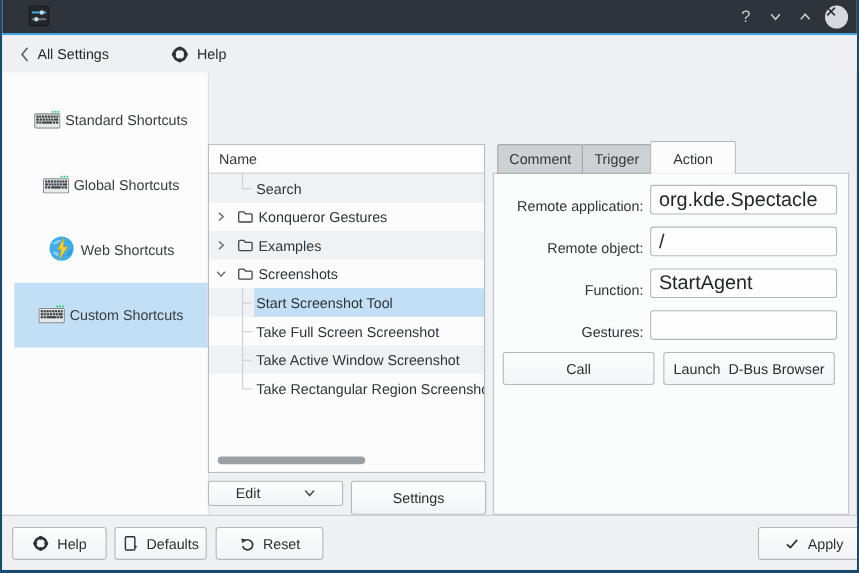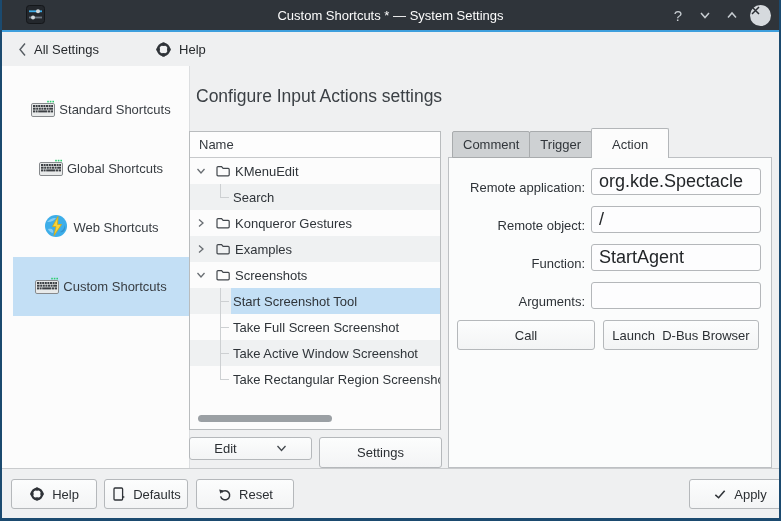--- a/index.html
+++ b/index.html
@@ -97,21 +97,20 @@
   <div class="titlebar">
     <span class="app-icon icon">
       <svg width="19" height="19" viewBox="0 0 19 19">
         <rect x="0.5" y="0.5" width="18" height="18" rx="3" fill="#23272c" stroke="#14171a"></rect>
         <rect x="3" y="5.4" width="13" height="1.8" fill="#3daee9"></rect>
         <circle cx="12" cy="6.3" r="2" fill="#cfd6da"></circle>
         <rect x="3" y="11.6" width="13" height="1.8" fill="#6c7680"></rect>
         <circle cx="7" cy="12.5" r="2" fill="#cfd6da"></circle>
       </svg>
     </span>
-    <span class="tb-title">Custom Shortcuts * — System Settings</span>
     <div class="tb-btns">
       <span class="tb-glyph">?</span>
       <span class="tb-glyph icon">
         <svg width="14" height="14" viewBox="0 0 14 14">
             <polyline points="3,5 7,9.5 11,5" fill="none" stroke="#c7ccd1" stroke-width="1.5"></polyline>
           </svg>
       </span>
       <span class="tb-glyph icon">
         <svg width="14" height="14" viewBox="0 0 14 14">
             <polyline points="3,9.5 7,5 11,9.5" fill="none" stroke="#c7ccd1" stroke-width="1.5"></polyline>
@@ -268,97 +267,79 @@
                 <rect x="19.6" y="10.4" width="2.4" height="2"></rect>
           </g>
         </svg>
       </span>
       
     </span>
     <span class="side-label">Custom Shortcuts</span>
   </div>
     </div>
 
-  <div class="heading">Configure Input Actions settings</div>
 
   <div class="tree">
     <div class="tree-header">Name</div>
     <div>
+        <div class="tree-row level-1 alt branch-last">
+    <span class="indent"></span>
+    <div class="row-content">
+
+      <span class="tree-label">Search</span>
+    </div>
+  </div>
+        <div class="tree-row level-0 expander-closed folder">
+
+    <div class="row-content">
+      <span class="expander">
+        
+        <span class="chev-right"><svg width="12" height="12" viewBox="0 0 12 12">
+                  <polyline points="4,2.5 8,6 4,9.5" fill="none" stroke="#686d72" stroke-width="1.3"></polyline>
+                </svg></span>
+      </span>
+      <span class="folder-ic">
+        <svg width="16" height="16" viewBox="0 0 16 16">
+          <path d="M2 4.6 C2 4 2.4 3.6 3 3.6 H6.6 L8.1 5.4 H13.2 C13.8 5.4 14.2 5.8 14.2 6.4 V11.8 C14.2 12.4 13.8 12.8 13.2 12.8 H3 C2.4 12.8 2 12.4 2 11.8 Z" fill="none" stroke="#41464b" stroke-width="1.2"></path>
+        </svg>
+      </span>
+      <span class="tree-label">Konqueror Gestures</span>
+    </div>
+  </div>
+        <div class="tree-row level-0 alt expander-closed folder">
+
+    <div class="row-content">
+      <span class="expander">
+        
+        <span class="chev-right"><svg width="12" height="12" viewBox="0 0 12 12">
+                  <polyline points="4,2.5 8,6 4,9.5" fill="none" stroke="#686d72" stroke-width="1.3"></polyline>
+                </svg></span>
+      </span>
+      <span class="folder-ic">
+        <svg width="16" height="16" viewBox="0 0 16 16">
+          <path d="M2 4.6 C2 4 2.4 3.6 3 3.6 H6.6 L8.1 5.4 H13.2 C13.8 5.4 14.2 5.8 14.2 6.4 V11.8 C14.2 12.4 13.8 12.8 13.2 12.8 H3 C2.4 12.8 2 12.4 2 11.8 Z" fill="none" stroke="#41464b" stroke-width="1.2"></path>
+        </svg>
+      </span>
+      <span class="tree-label">Examples</span>
+    </div>
+  </div>
         <div class="tree-row level-0 expander-open folder">
 
     <div class="row-content">
       <span class="expander">
         <span class="chev-down"><svg width="12" height="12" viewBox="0 0 12 12">
                   <polyline points="2.5,4 6,8 9.5,4" fill="none" stroke="#686d72" stroke-width="1.3"></polyline>
                 </svg></span>
         
       </span>
       <span class="folder-ic">
         <svg width="16" height="16" viewBox="0 0 16 16">
           <path d="M2 4.6 C2 4 2.4 3.6 3 3.6 H6.6 L8.1 5.4 H13.2 C13.8 5.4 14.2 5.8 14.2 6.4 V11.8 C14.2 12.4 13.8 12.8 13.2 12.8 H3 C2.4 12.8 2 12.4 2 11.8 Z" fill="none" stroke="#41464b" stroke-width="1.2"></path>
         </svg>
       </span>
-      <span class="tree-label">KMenuEdit</span>
-    </div>
-  </div>
-        <div class="tree-row level-1 alt branch-last">
-    <span class="indent"></span>
-    <div class="row-content">
-
-      <span class="tree-label">Search</span>
-    </div>
-  </div>
-        <div class="tree-row level-0 expander-closed folder">
-
-    <div class="row-content">
-      <span class="expander">
-        
-        <span class="chev-right"><svg width="12" height="12" viewBox="0 0 12 12">
-                  <polyline points="4,2.5 8,6 4,9.5" fill="none" stroke="#686d72" stroke-width="1.3"></polyline>
-                </svg></span>
-      </span>
-      <span class="folder-ic">
-        <svg width="16" height="16" viewBox="0 0 16 16">
-          <path d="M2 4.6 C2 4 2.4 3.6 3 3.6 H6.6 L8.1 5.4 H13.2 C13.8 5.4 14.2 5.8 14.2 6.4 V11.8 C14.2 12.4 13.8 12.8 13.2 12.8 H3 C2.4 12.8 2 12.4 2 11.8 Z" fill="none" stroke="#41464b" stroke-width="1.2"></path>
-        </svg>
-      </span>
-      <span class="tree-label">Konqueror Gestures</span>
-    </div>
-  </div>
-        <div class="tree-row level-0 alt expander-closed folder">
-
-    <div class="row-content">
-      <span class="expander">
-        
-        <span class="chev-right"><svg width="12" height="12" viewBox="0 0 12 12">
-                  <polyline points="4,2.5 8,6 4,9.5" fill="none" stroke="#686d72" stroke-width="1.3"></polyline>
-                </svg></span>
-      </span>
-      <span class="folder-ic">
-        <svg width="16" height="16" viewBox="0 0 16 16">
-          <path d="M2 4.6 C2 4 2.4 3.6 3 3.6 H6.6 L8.1 5.4 H13.2 C13.8 5.4 14.2 5.8 14.2 6.4 V11.8 C14.2 12.4 13.8 12.8 13.2 12.8 H3 C2.4 12.8 2 12.4 2 11.8 Z" fill="none" stroke="#41464b" stroke-width="1.2"></path>
-        </svg>
-      </span>
-      <span class="tree-label">Examples</span>
-    </div>
-  </div>
-        <div class="tree-row level-0 expander-open folder">
-
-    <div class="row-content">
-      <span class="expander">
-        <span class="chev-down"><svg width="12" height="12" viewBox="0 0 12 12">
-                  <polyline points="2.5,4 6,8 9.5,4" fill="none" stroke="#686d72" stroke-width="1.3"></polyline>
-                </svg></span>
-        
-      </span>
-      <span class="folder-ic">
-        <svg width="16" height="16" viewBox="0 0 16 16">
-          <path d="M2 4.6 C2 4 2.4 3.6 3 3.6 H6.6 L8.1 5.4 H13.2 C13.8 5.4 14.2 5.8 14.2 6.4 V11.8 C14.2 12.4 13.8 12.8 13.2 12.8 H3 C2.4 12.8 2 12.4 2 11.8 Z" fill="none" stroke="#41464b" stroke-width="1.2"></path>
-        </svg>
-      </span>
       <span class="tree-label">Screenshots</span>
     </div>
   </div>
         <div class="tree-row level-1 alt selected branch-mid">
     <span class="indent"></span>
     <div class="row-content">
 
       <span class="tree-label">Start Screenshot Tool</span>
     </div>
   </div>
@@ -419,21 +400,21 @@
   </div>
         <div class="form-row">
     <label class="f-label">Remote object:</label>
     <input class="f-input" type="text" value="/" style="">
   </div>
         <div class="form-row">
     <label class="f-label">Function:</label>
     <input class="f-input" type="text" value="StartAgent" style="">
   </div>
         <div class="form-row">
-    <label class="f-label">Arguments:</label>
+    <label class="f-label">Gestures:</label>
     <input class="f-input" type="text" style="">
   </div>
       </div>
     <div class="action-buttons">
       <div class="btn call-btn">
         <span class="btn-label">Call</span>
       </div>
       <div class="btn launch-btn">
         <span class="btn-label">Launch  D-Bus Browser</span>
       </div>

